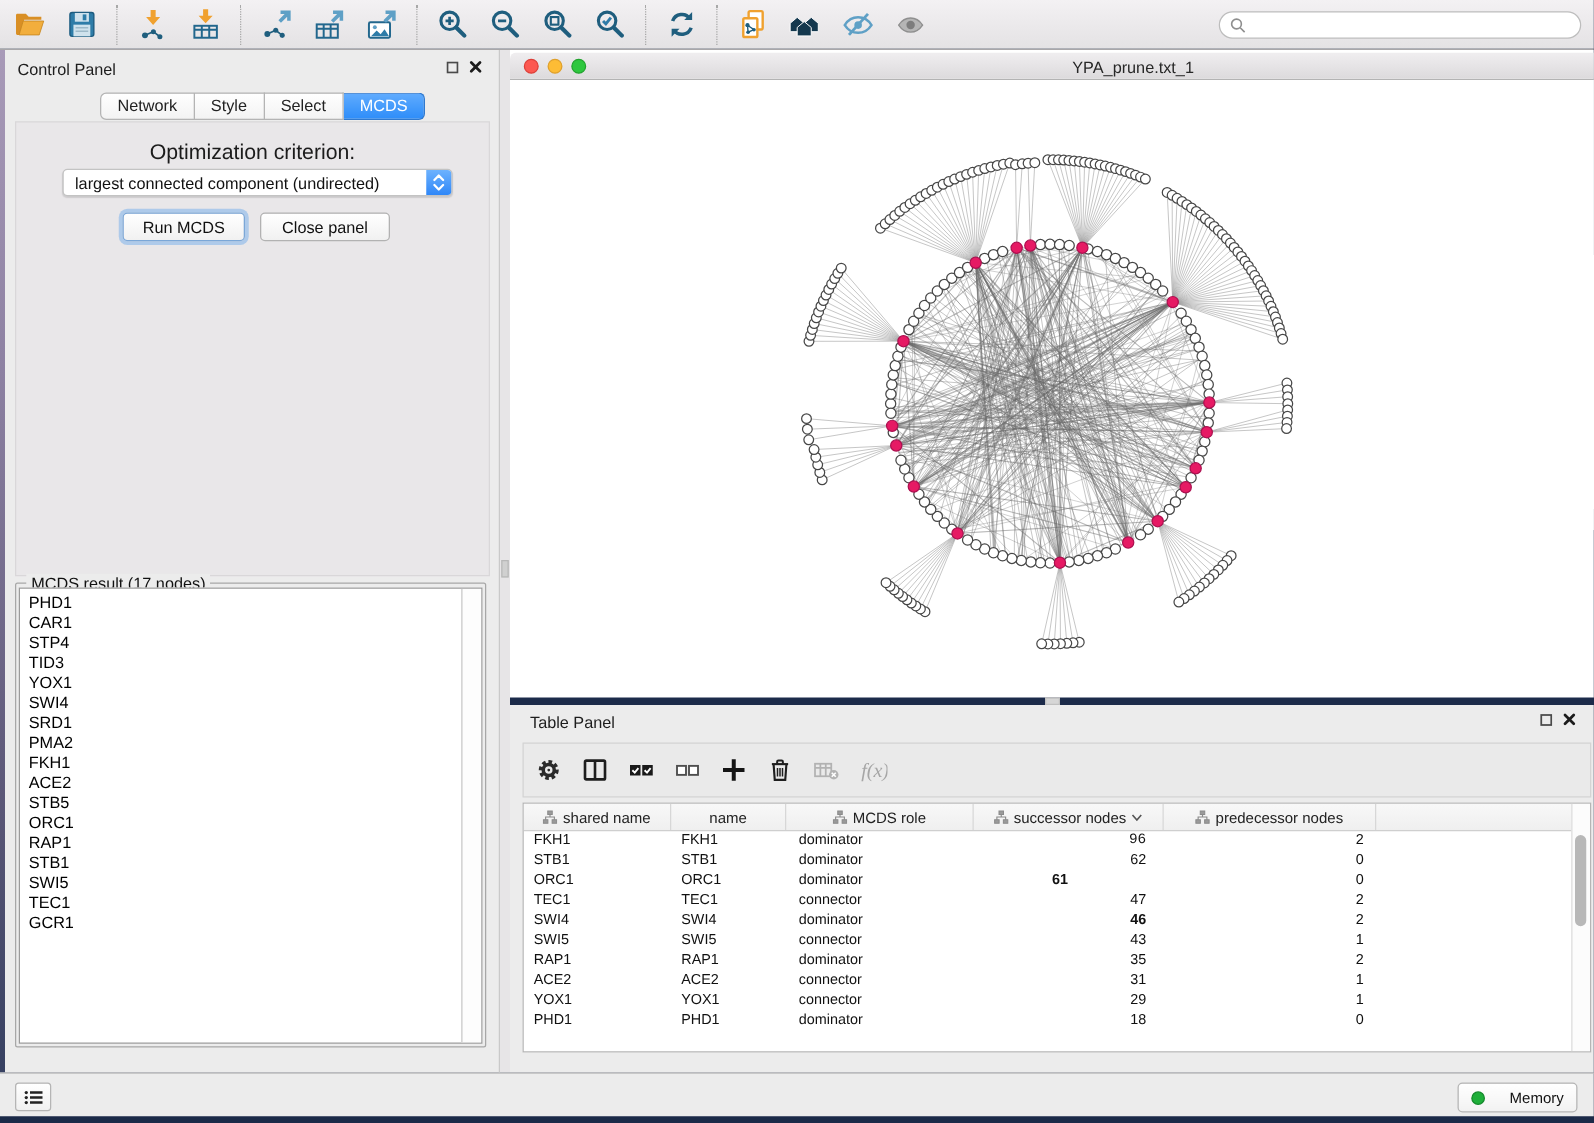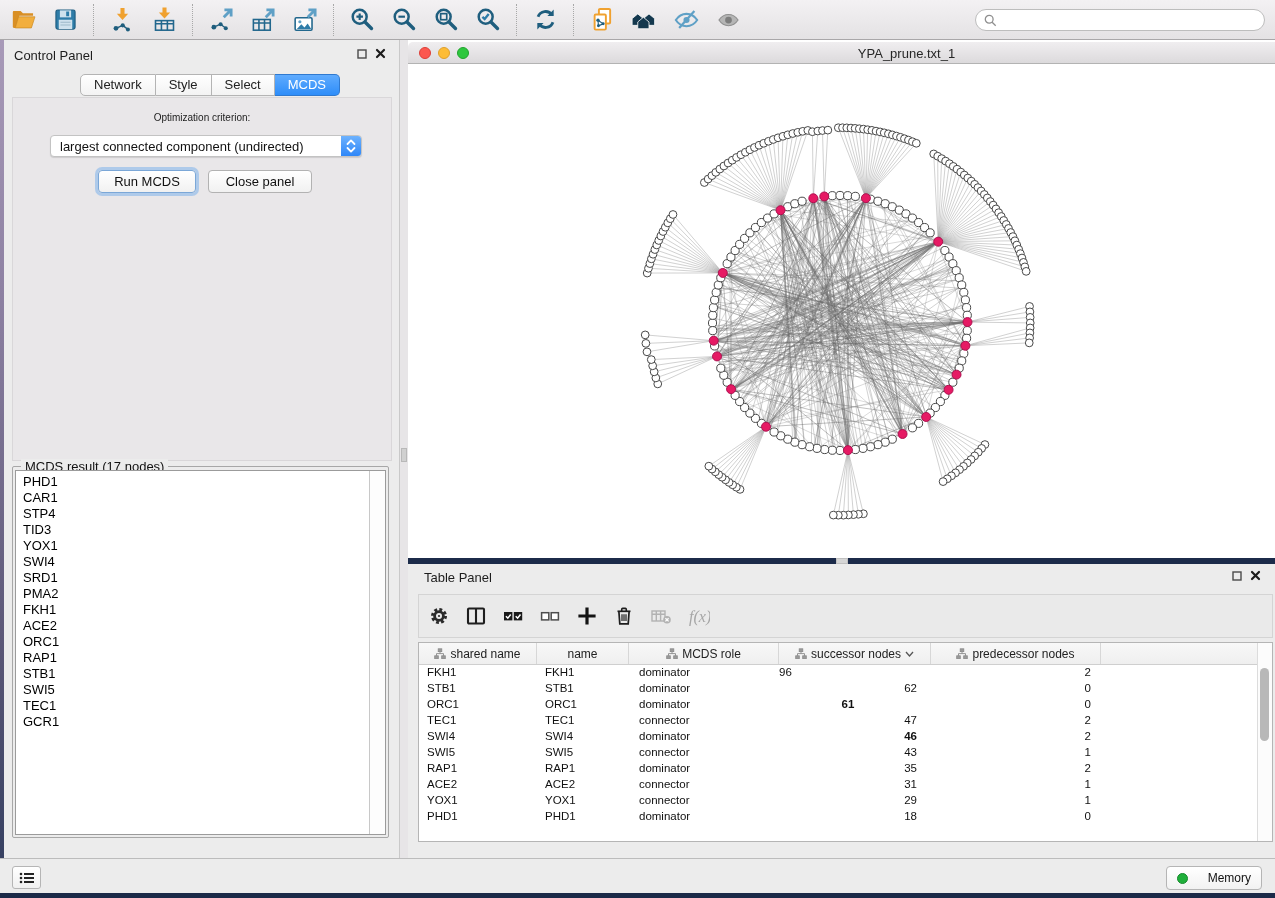--- a/index.html
+++ b/index.html
@@ -21,21 +21,21 @@
   #control-panel{left:4px;top:40px;width:396px;height:818px;background:#ececec;border-right:1px solid #c9c9c9;box-sizing:border-box;}
   .panel-title{font-size:13px;color:#1d1d1d;}
   .win-icons{position:absolute;top:8px;display:flex;gap:8px;align-items:center;}
   .win-icons svg{display:block;}
   #cp-tabs{position:absolute;left:76px;top:34px;display:flex;}
   .seg-tab{font-size:13px;color:#222;background:linear-gradient(#ffffff,#f3f3f3);border:1px solid #b4b4b4;border-left:none;padding:2px 13px 3px;line-height:15px;}
   .seg-tab:first-child{border-left:1px solid #b4b4b4;border-radius:5px 0 0 5px;}
   .seg-tab:last-child{border-radius:0 5px 5px 0;}
   .seg-tab.active{background:linear-gradient(#5fabfe,#2e8df9);border-color:#2f79cf;color:#fff;}
   #cp-inset{left:8px;top:57px;width:380px;height:364px;background:#e9e7e9;border:1px solid #d9d7d9;box-sizing:border-box;}
-  #opt-label{position:absolute;left:0;right:0;top:14px;text-align:center;font-size:10px;color:#1c1c1c;}
+  #opt-label{position:absolute;left:0;right:0;top:14px;text-align:center;font-size:17px;color:#1c1c1c;}
   #opt-dropdown{position:absolute;left:37px;top:37px;width:312px;height:22px;background:#fff;border:1px solid #c3c3c3;border-radius:4px;box-shadow:0 1px 1px rgba(0,0,0,.12);display:flex;align-items:center;box-sizing:border-box;}
   #opt-dropdown .dd-text{flex:1;font-size:13px;color:#111;padding-left:9px;white-space:nowrap;overflow:hidden;}
   #opt-dropdown .dd-stepper{width:20px;height:20px;margin:0;border-radius:0 3px 3px 0;background:linear-gradient(#6db2fe,#2f87f8);display:flex;align-items:center;justify-content:center;flex:none;}
   .cp-btn{position:absolute;top:72px;height:23px;background:linear-gradient(#ffffff,#f1f1f1);border:1px solid #b2b2b2;border-radius:4px;font-size:13px;color:#111;font-family:"Liberation Sans",sans-serif;display:flex;align-items:center;justify-content:center;box-sizing:border-box;}
   #run-btn{left:85px;width:98px;border-color:#7ba7d7;box-shadow:0 0 0 3px rgba(125,178,235,.55);}
   #close-btn{left:195px;width:104px;}
   #result-group{left:8px;top:426px;width:377px;height:372px;border:1px solid #a7a7a7;border-radius:2px;box-sizing:border-box;}
   #result-label{position:absolute;left:8px;top:-8px;background:#ececec;padding:0 4px;font-size:13px;color:#111;}
   #result-list{position:absolute;left:2px;top:3px;right:2px;bottom:2px;background:#fff;border:1px solid #9b9b9b;overflow:hidden;}
   #result-items{position:absolute;left:0;top:3px;right:15px;bottom:0;}
@@ -268,20 +268,21 @@
           <div class="result-item">PHD1</div>
           <div class="result-item">CAR1</div>
           <div class="result-item">STP4</div>
           <div class="result-item">TID3</div>
           <div class="result-item">YOX1</div>
           <div class="result-item">SWI4</div>
           <div class="result-item">SRD1</div>
           <div class="result-item">PMA2</div>
           <div class="result-item">FKH1</div>
           <div class="result-item">ACE2</div>
+          <div class="result-item">STB5</div>
           <div class="result-item">ORC1</div>
           <div class="result-item">RAP1</div>
           <div class="result-item">STB1</div>
           <div class="result-item">SWI5</div>
           <div class="result-item">TEC1</div>
           <div class="result-item">GCR1</div>
         </div>
       <div id="result-scroll"></div>
     </div>
   </div>
@@ -1176,21 +1177,21 @@
             <path d="M6 3.6v2M2.5 7.8V5.6h7v2.2" stroke="#8a8a8a" stroke-width="0.9" fill="none"></path>
           </svg>
           <span>predecessor nodes</span>
         </div>
       </div>
     <div id="tbody">
         <div class="tr">
           <div class="td" style="width: 118px; text-align: left; padding-left: 8px; padding-right: 0px;">FKH1</div>
           <div class="td" style="width: 92px; text-align: left; padding-left: 8px; padding-right: 0px;">FKH1</div>
           <div class="td" style="width: 150px; text-align: left; padding-left: 10px; padding-right: 0px;">dominator</div>
-          <div class="td" style="width: 152px; text-align: left; padding-left: 0px; padding-right: 14px;">96</div>
+          <div class="td" style="width: 152px; text-align: right; padding-left: 0px; padding-right: 14px; font-family: Liberation Mono, monospace;">96</div>
           <div class="td" style="width: 170px; text-align: right; padding-left: 0px; padding-right: 10px;">2</div>
         </div>
         <div class="tr">
           <div class="td" style="width: 118px; text-align: left; padding-left: 8px; padding-right: 0px;">STB1</div>
           <div class="td" style="width: 92px; text-align: left; padding-left: 8px; padding-right: 0px;">STB1</div>
           <div class="td" style="width: 150px; text-align: left; padding-left: 10px; padding-right: 0px;">dominator</div>
           <div class="td" style="width: 152px; text-align: right; padding-left: 0px; padding-right: 14px;">62</div>
           <div class="td" style="width: 170px; text-align: right; padding-left: 0px; padding-right: 10px;">0</div>
         </div>
         <div class="tr">

